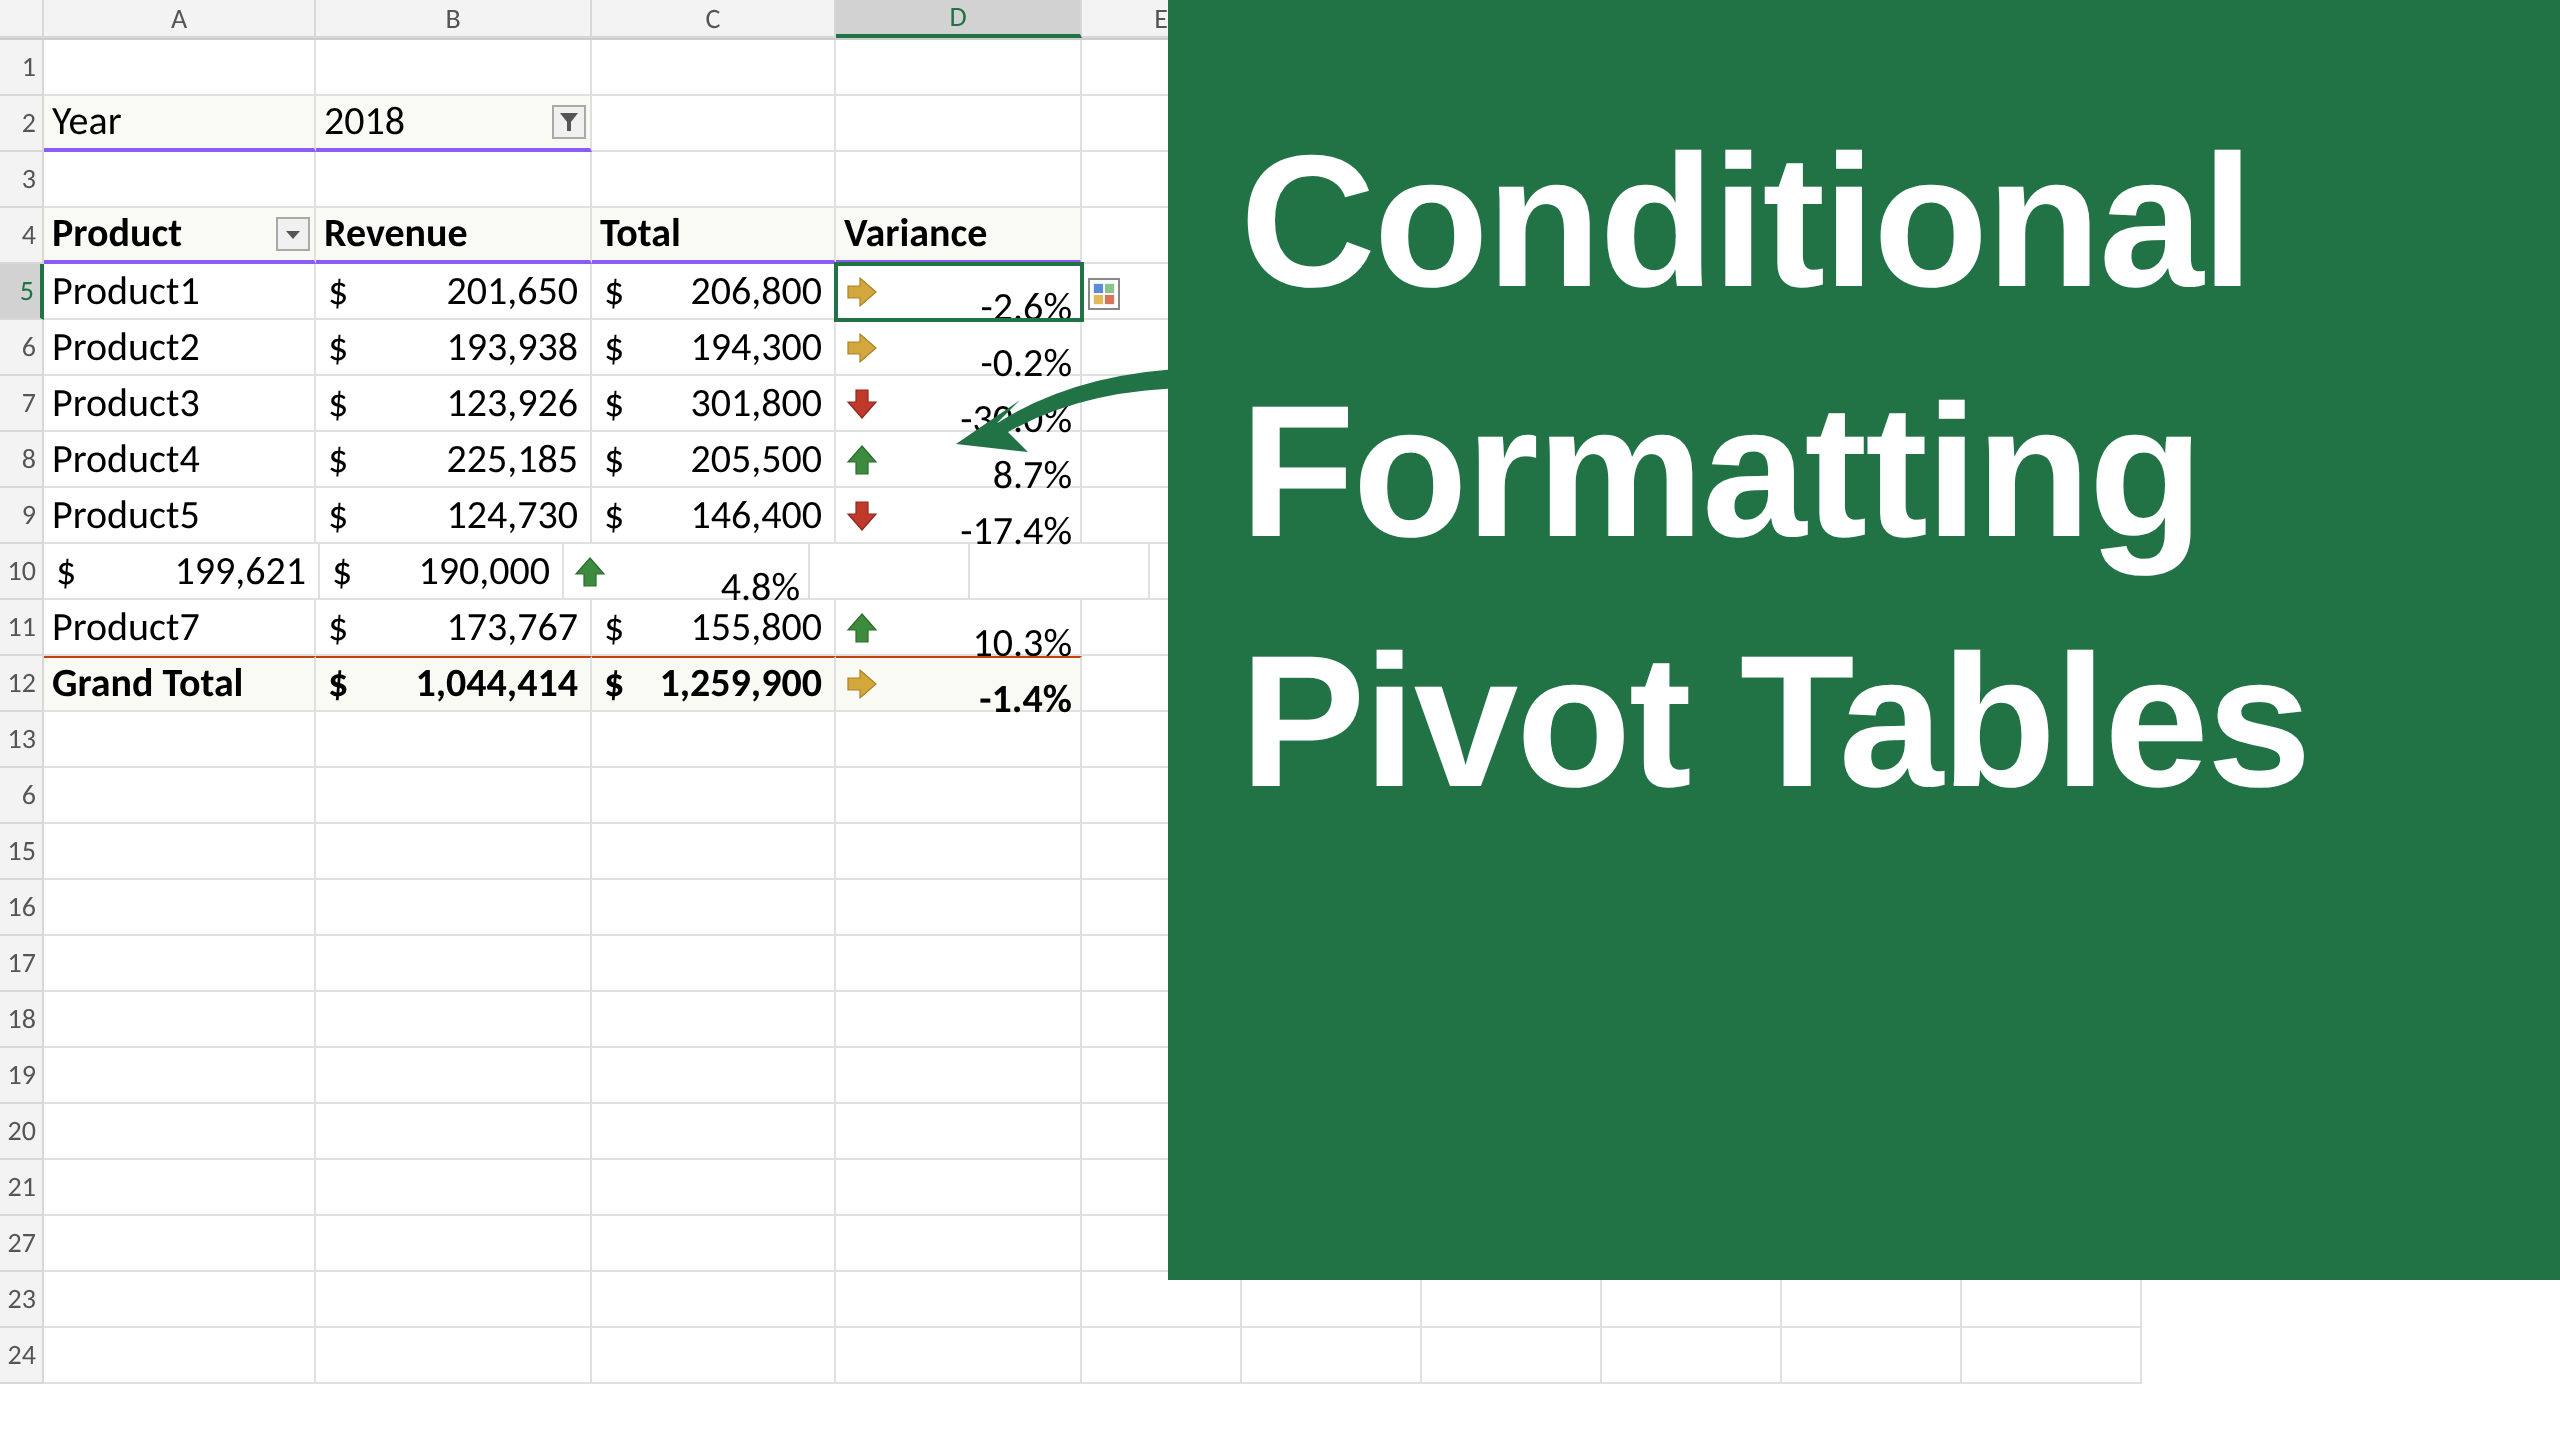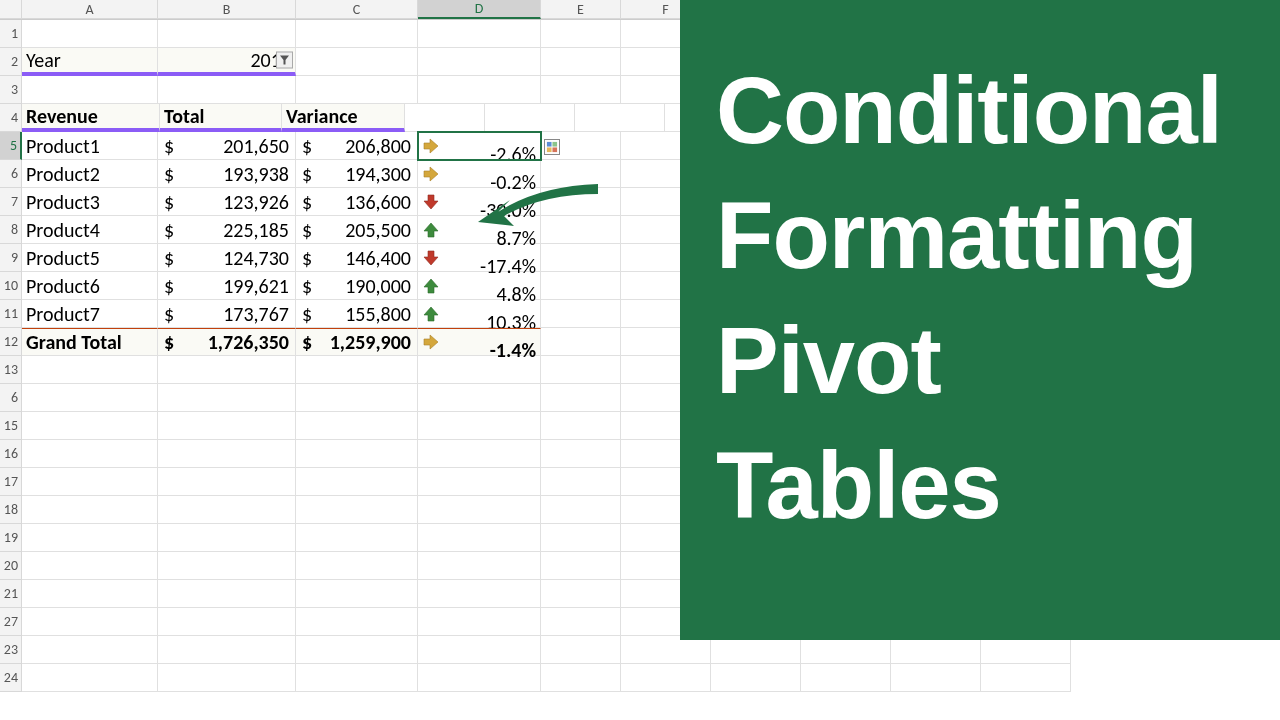--- a/index.html
+++ b/index.html
@@ -131,29 +131,29 @@
     background: #fdfdfd;
     display: flex;
     align-items: center;
     justify-content: center;
   }
   .active-cell {
     outline: 2px solid #217346;
     outline-offset: -1px;
     z-index: 2;
   }
-  .pivot-hdr { border-bottom: 4px solid #8b5cf6; text-align: right; }
+  .pivot-hdr { border-bottom: 2px solid #8b5cf6; }
   .pivot-shade { background: #fafaf5; }
   .gt-top { border-top: 1px solid #c2410c; }
   
   .overlay {
     position: absolute;
     right: 0;
     top: 0;
-    width: 600px;
+    width: 696px;
     height: 640px;
     background: #217346;
     color: #fff;
     font-family: Arial, sans-serif;
     font-weight: bold;
     font-size: 94px;
     line-height: 1.33;
     padding: 48px 36px;
     letter-spacing: -1px;
   }
@@ -258,20 +258,25 @@
         <div class="cell c-C"></div>
         <div class="cell c-D"></div>
         <div class="cell c-E"></div>
         <div class="cell c-F"></div>
         <div class="cell c-G"></div>
         <div class="cell c-H"></div>
         <div class="cell c-I"></div>
         <div class="cell c-J"></div>
       </div>
       <div class="gridrow">
+        <div class="cell c-A bold pivot-shade pivot-hdr">Product<div class="filterbtn">
+            <svg viewBox="0 0 11 11">
+              <use href="#ico-dropdown"></use>
+            </svg>
+          </div></div>
         <div class="cell c-B bold pivot-shade pivot-hdr">Revenue</div>
         <div class="cell c-C bold pivot-shade pivot-hdr">Total</div>
         <div class="cell c-D bold pivot-shade pivot-hdr">Variance</div>
         <div class="cell c-E"></div>
         <div class="cell c-F"></div>
         <div class="cell c-G"></div>
         <div class="cell c-H"></div>
         <div class="cell c-I"></div>
         <div class="cell c-J"></div>
       </div>
@@ -342,21 +347,21 @@
         <div class="cell c-A">Product3</div>
         <div class="cell c-B right">
           <span class="dollar">
             <span class="sym">$</span>
             <span class="num">123,926</span>
           </span>
         </div>
         <div class="cell c-C right">
           <span class="dollar">
             <span class="sym">$</span>
-            <span class="num">136,600</span>
+            <span class="num">301,800</span>
           </span>
         </div>
         <div class="cell c-D">
           <span class="iconwrap">
             <svg width="18" height="18" viewBox="0 0 18 18">
               <use href="#ico-down"></use>
             </svg>
             <span class="pct">-30.0%</span>
           </span>
         </div>
@@ -419,21 +424,20 @@
           </span>
         </div>
         <div class="cell c-E"></div>
         <div class="cell c-F"></div>
         <div class="cell c-G"></div>
         <div class="cell c-H"></div>
         <div class="cell c-I"></div>
         <div class="cell c-J"></div>
       </div>
       <div class="gridrow">
-        <div class="cell c-A">Product6</div>
         <div class="cell c-B right">
           <span class="dollar">
             <span class="sym">$</span>
             <span class="num">199,621</span>
           </span>
         </div>
         <div class="cell c-C right">
           <span class="dollar">
             <span class="sym">$</span>
             <span class="num">190,000</span>
@@ -481,21 +485,21 @@
         <div class="cell c-G"></div>
         <div class="cell c-H"></div>
         <div class="cell c-I"></div>
         <div class="cell c-J"></div>
       </div>
       <div class="gridrow">
         <div class="cell c-A bold pivot-shade gt-top">Grand Total</div>
         <div class="cell c-B bold right pivot-shade gt-top">
           <span class="dollar">
             <span class="sym">$</span>
-            <span class="num">1,726,350</span>
+            <span class="num">1,044,414</span>
           </span>
         </div>
         <div class="cell c-C bold right pivot-shade gt-top">
           <span class="dollar">
             <span class="sym">$</span>
             <span class="num">1,259,900</span>
           </span>
         </div>
         <div class="cell c-D bold pivot-shade gt-top">
           <span class="iconwrap">

